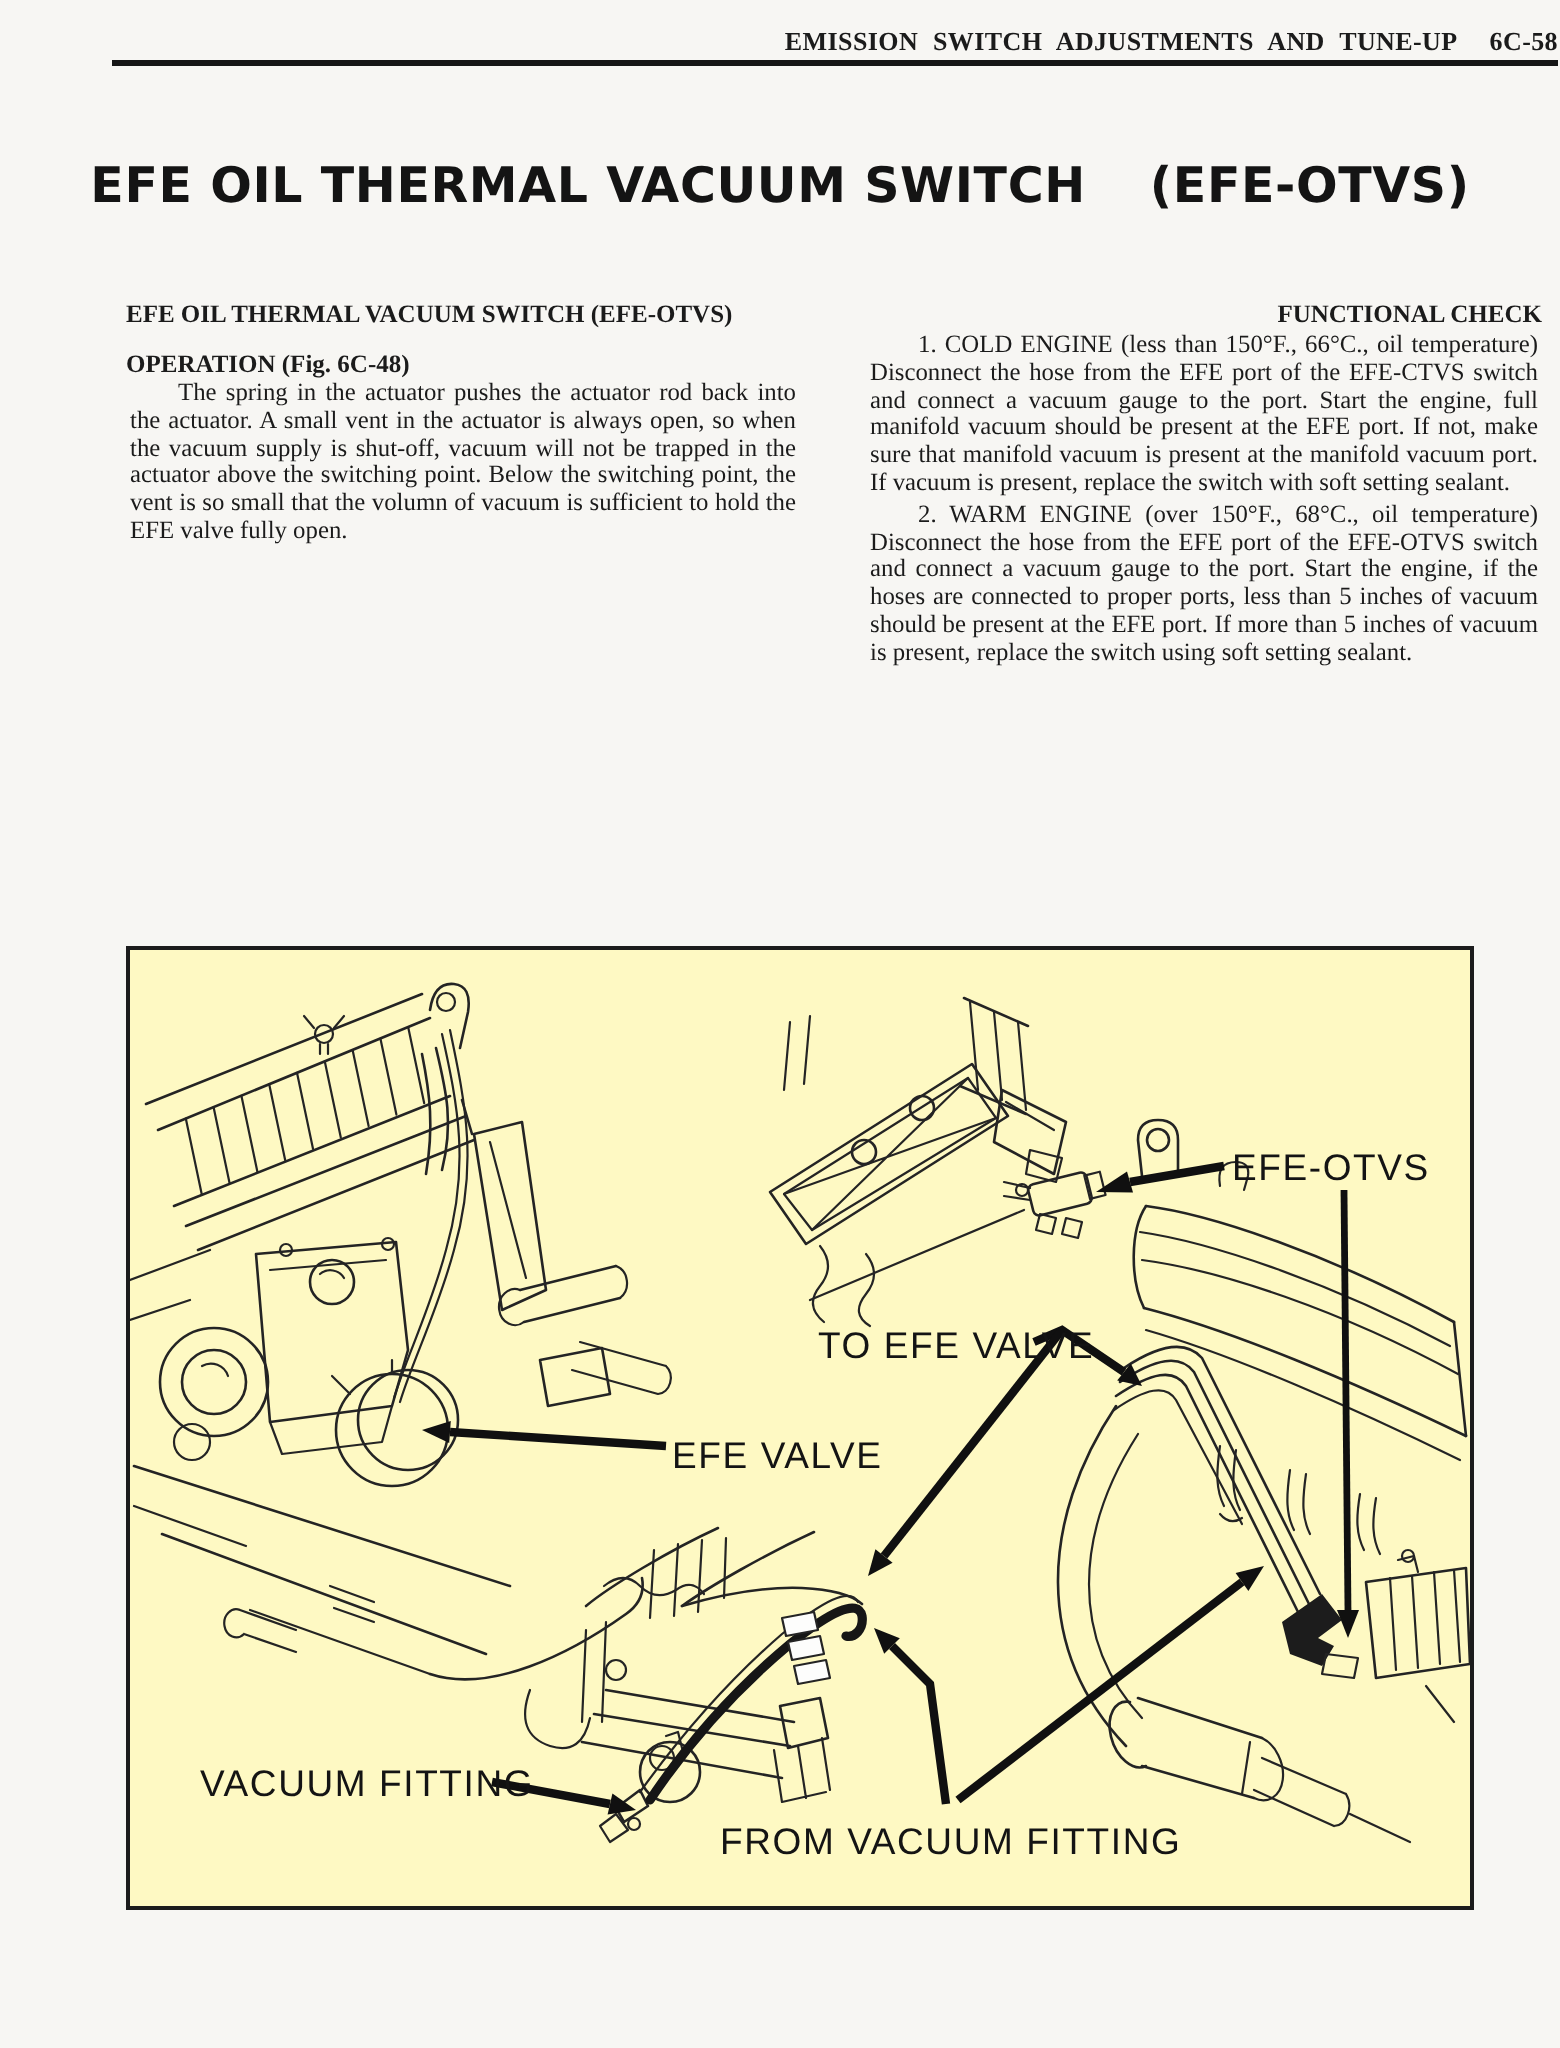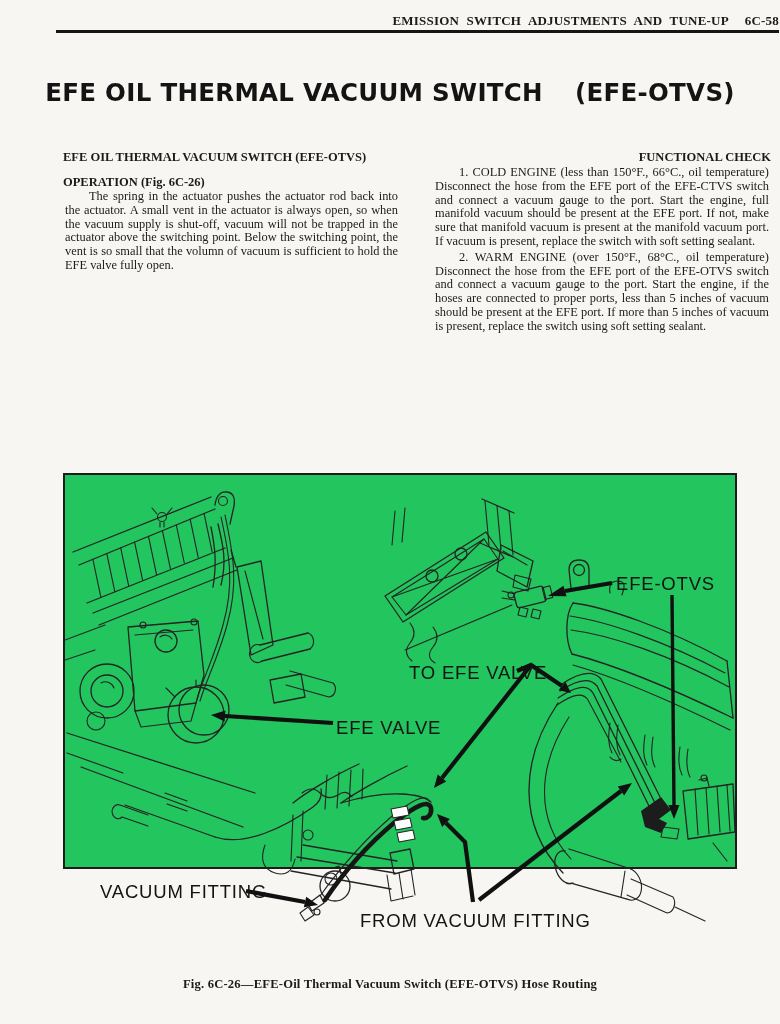--- a/index.html
+++ b/index.html
@@ -58,22 +58,22 @@
   .col h3{
     font-size:12.5px;line-height:14px;margin:11px 0 0 0;
     font-weight:bold;text-align:left;
   }
   .col p{margin:2px;text-indent:24px;}
   .col-left h2{margin-bottom:0;}
   .col-left p:first-of-type{margin-top:1px;}
   .col-right h2{margin-bottom:0;text-align:right;}
   
   .figure-box{
-    position:absolute;left:63px;top:473px;width:674px;height:396px;
-    background:#22c55e;
+    position:absolute;left:63px;top:473px;width:674px;height:482px;
+    background:#fef9c3;
     border:2px solid #1c1c1c;
     box-sizing:border-box;
   }
   .figure-box svg{position:absolute;left:0;top:0;width:670px;height:478px;}
   .fig-caption{
     position:absolute;left:0;top:977px;width:780px;
     text-align:center;
     font-weight:bold;
     font-size:12.6px;
     letter-spacing:.2px;
@@ -101,21 +101,21 @@
 
   <div class="running-head">
     <span>EMISSION SWITCH ADJUSTMENTS AND TUNE-UP</span><span class="pgnum">6C-58</span>
   </div>
   <div class="head-rule"></div>
 
   <h1 class="doc-title"><span>EFE OIL THERMAL VACUUM SWITCH</span><span class="paren">(EFE-OTVS)</span></h1>
 
   <div class="col col-left">
     <h2>EFE OIL THERMAL VACUUM SWITCH (EFE-OTVS)</h2>
-    <h3>OPERATION (Fig. 6C-26)</h3>
+    <h3>OPERATION (Fig. 6C-48)</h3>
     <p>The spring in the actuator pushes the actuator rod back into the actuator. A small vent in the actuator is always open, so when the vacuum supply is shut-off, vacuum will not be trapped in the actuator above the switching point. Below the switching point, the vent is so small that the volumn of vacuum is sufficient to hold the EFE valve fully open.</p>
   </div>
 
   <div class="col col-right">
     <h2>FUNCTIONAL CHECK</h2>
     <p>1. COLD ENGINE (less than 150°F., 66°C., oil temperature) Disconnect the hose from the EFE port of the EFE-CTVS switch and connect a vacuum gauge to the port. Start the engine, full manifold vacuum should be present at the EFE port. If not, make sure that manifold vacuum is present at the manifold vacuum port. If vacuum is present, replace the switch with soft setting sealant.</p>
     <p>2. WARM ENGINE (over 150°F., 68°C., oil temperature) Disconnect the hose from the EFE port of the EFE-OTVS switch and connect a vacuum gauge to the port. Start the engine, if the hoses are connected to proper ports, less than 5 inches of vacuum should be present at the EFE port. If more than 5 inches of vacuum is present, replace the switch using soft setting sealant.</p>
   </div>
 
   <div class="figure-box">
@@ -316,15 +316,14 @@
       <g>
         <text class="fig-label" x="551" y="115">EFE-OTVS</text>
         <text class="fig-label" x="344" y="204">TO EFE VALVE</text>
         <text class="fig-label" x="271" y="259">EFE VALVE</text>
         <text class="fig-label" x="35" y="423">VACUUM FITTING</text>
         <text class="fig-label" x="295" y="452">FROM VACUUM FITTING</text>
       </g>
     </svg>
   </div>
 
-  <div class="fig-caption">Fig. 6C-26—EFE-Oil Thermal Vacuum Switch (EFE-OTVS) Hose Routing</div>
 
 </div>
 
 </body></html>

